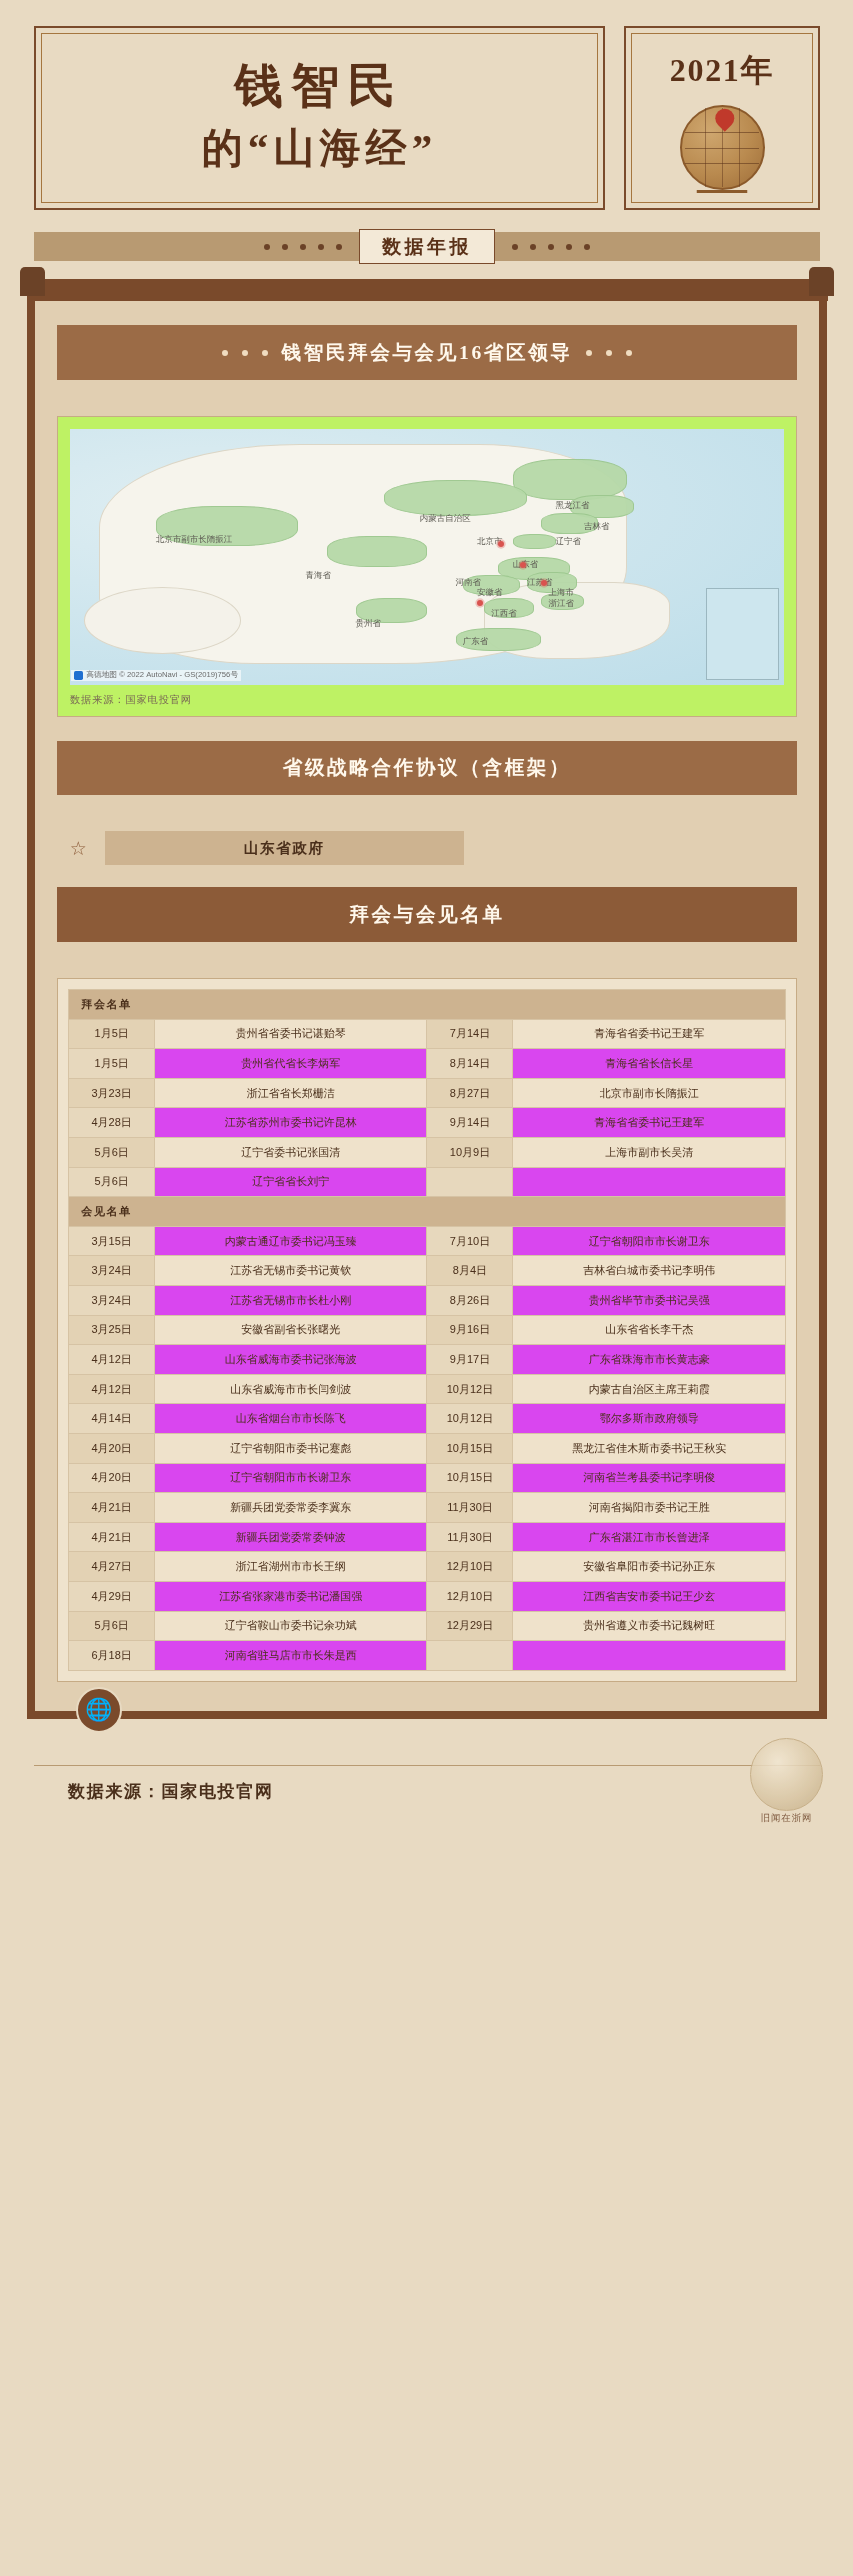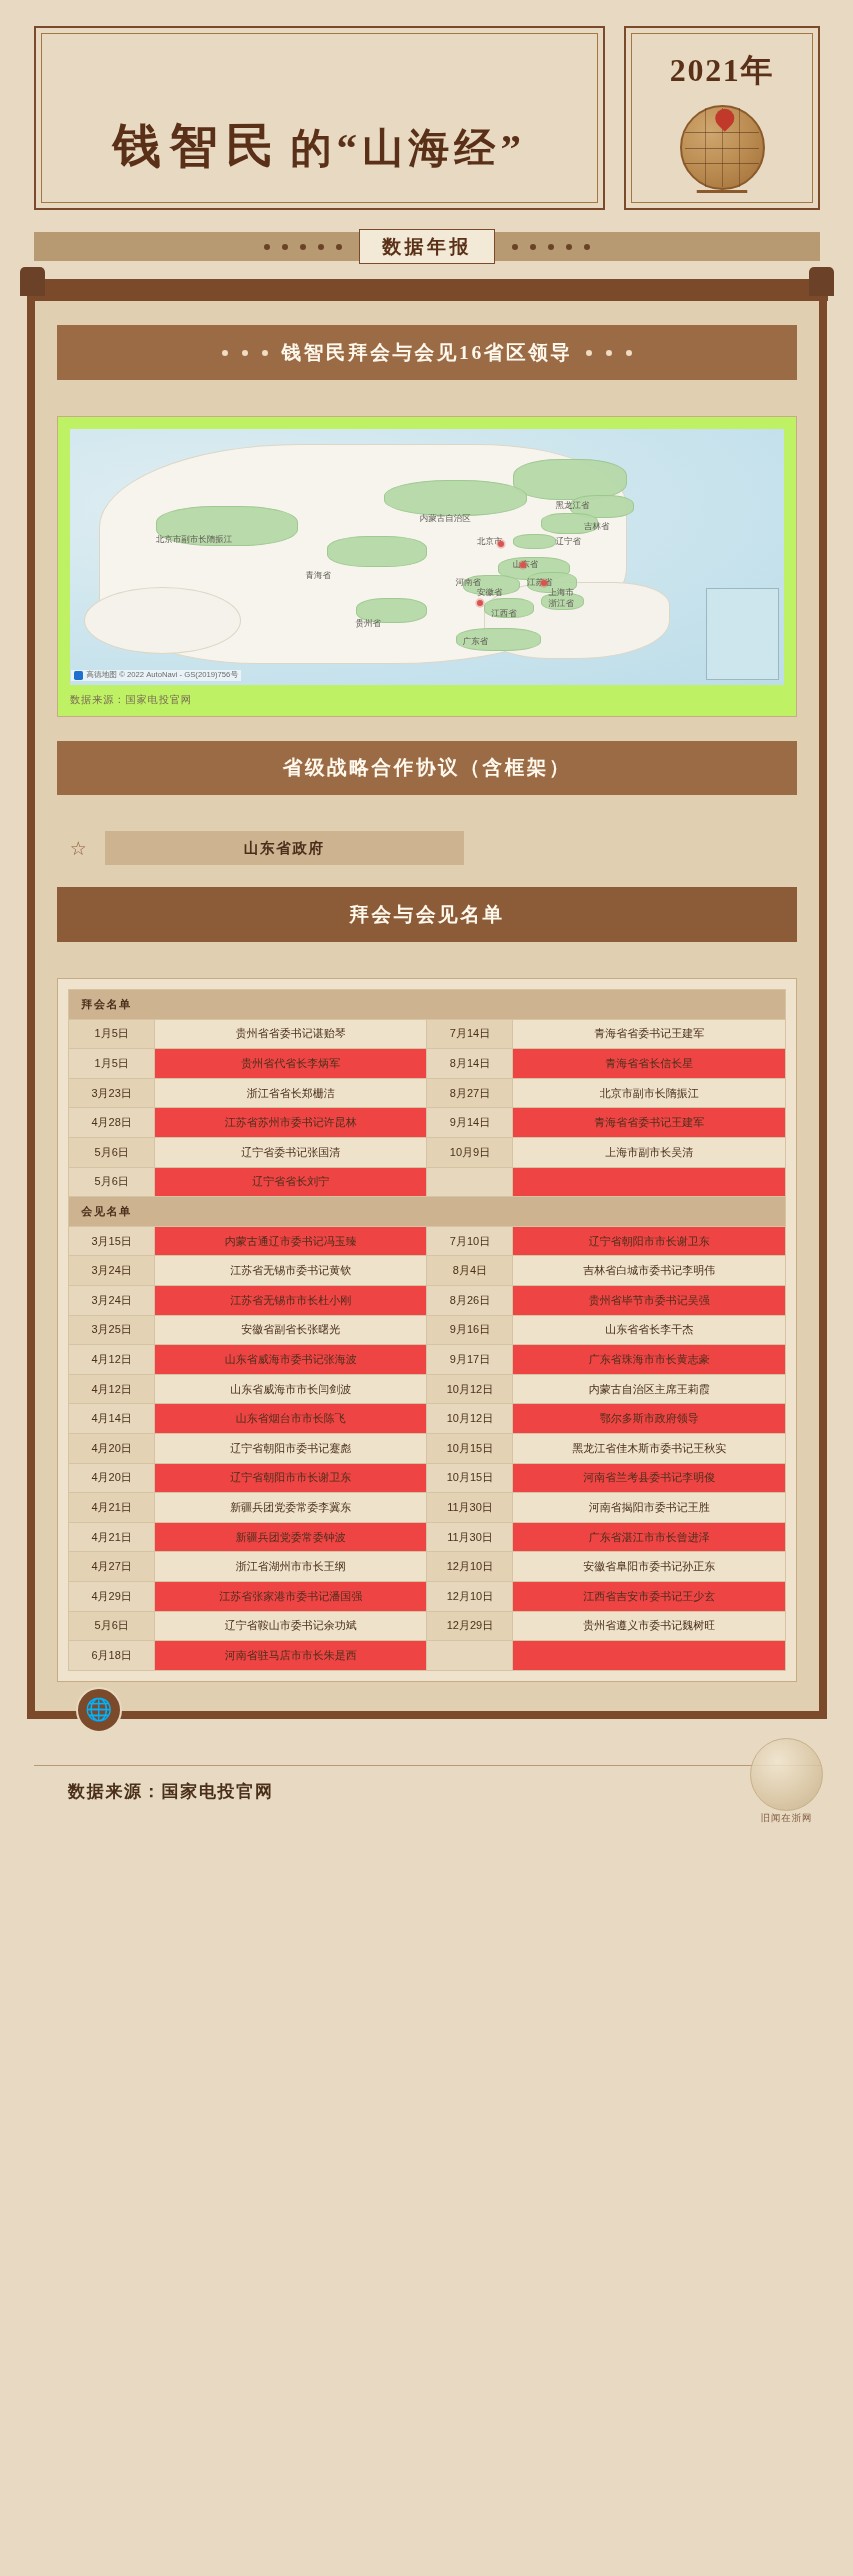--- a/index.html
+++ b/index.html
@@ -26,25 +26,24 @@
   .title-box {
     flex: 1;
     border: 2.6px solid #7a4a2b;
     padding: 5.1px;
     position: relative;
   }
   .title-box-inner {
     border: 0.9px solid #a5763f;
     height: 100%;
     display: flex;
-    flex-direction: row;
-    align-items: flex-end;
+    flex-direction: column;
+    align-items: center;
     justify-content: center;
     padding: 22px 8.5px 25.6px 8.5px;
-    gap: 8px;
   }
   .main-title {
     font-family: "Liberation Serif", serif;
     font-size: 48px;
     font-weight: bold;
     letter-spacing: 8.5px;
     color: #5a3118;
     line-height: 1.25;
   }
   .sub-title {
@@ -325,21 +324,21 @@
   }
   tr.group-head td {
     background: #cdb390;
     font-weight: bold;
     text-align: left;
     padding-left: 12px;
     letter-spacing: 1.7px;
     font-size: 11px;
   }
   td.col-date { width: 12%; background: #e7d8bd; }
-  td.col-name { width: 38%; background: #ef4444; }
+  td.col-name { width: 38%; background: #d946ef; }
   tr:nth-child(even) td.col-name { background: #efe2cb; }
   tr:nth-child(even) td.col-date { background: #e3d2b4; }
 
   
   .globe-badge {
     position: absolute;
     left: 41px;
     bottom: -22px;
     width: 46px; height: 46px;
     border-radius: 50%;

